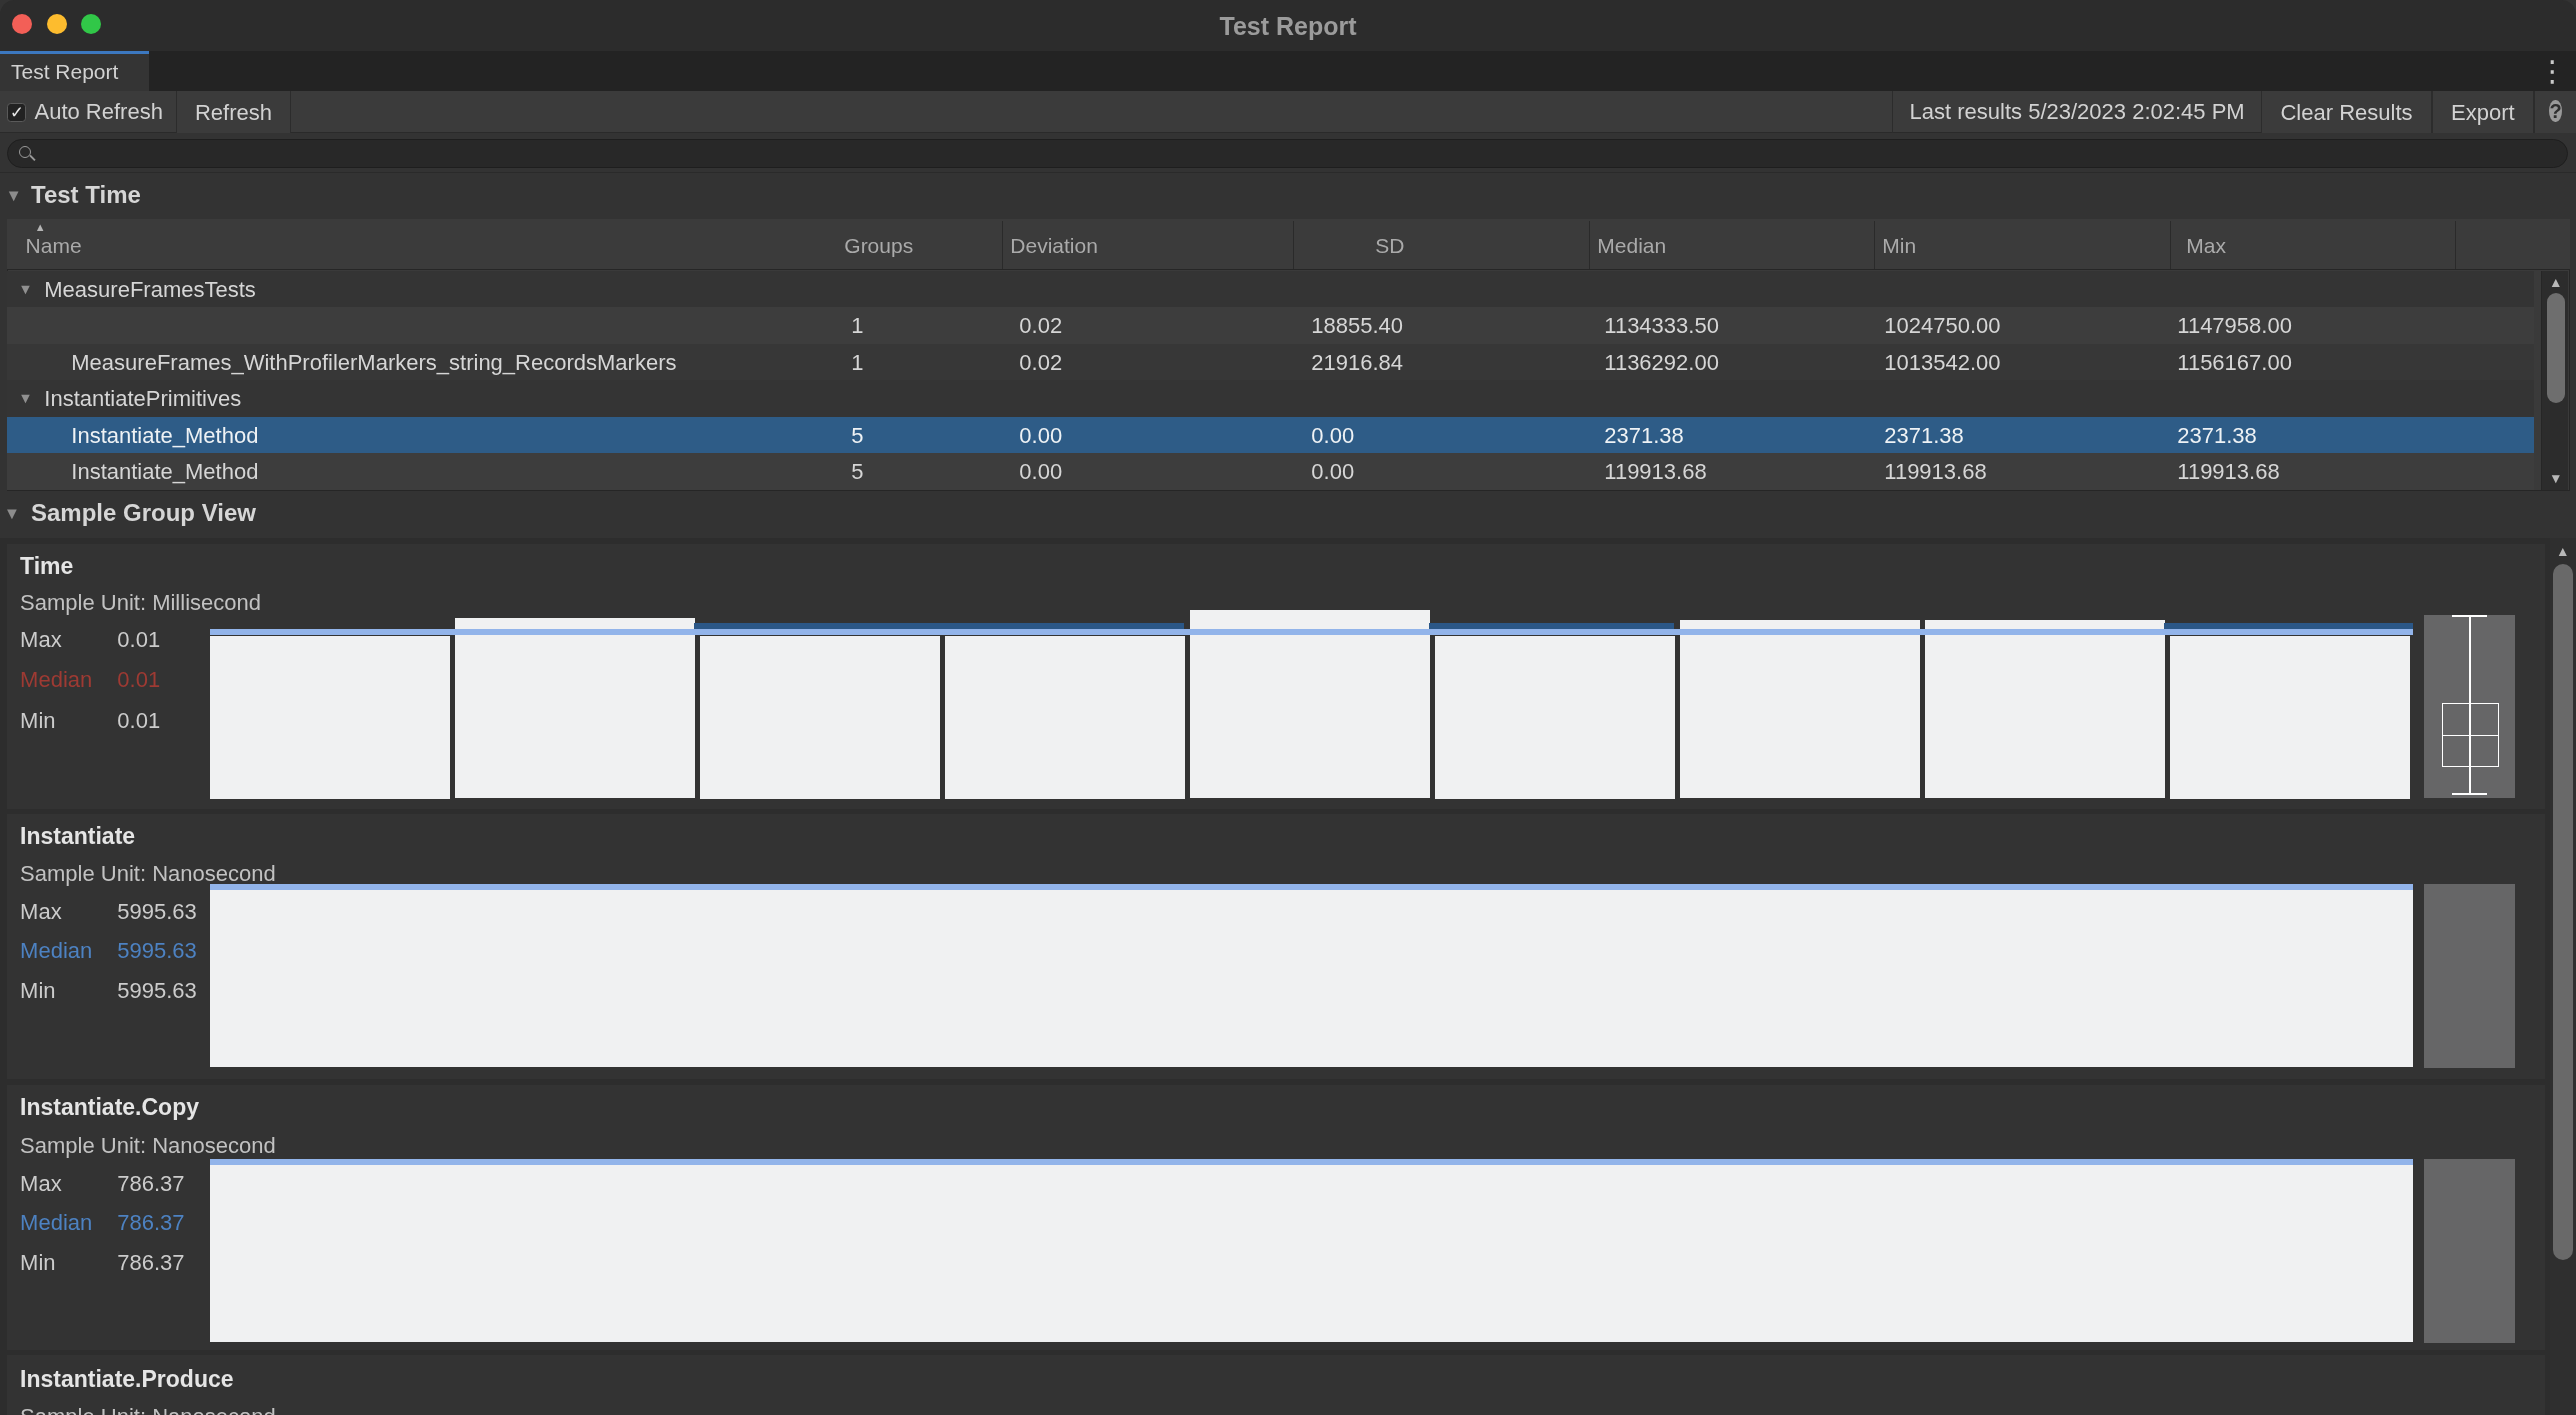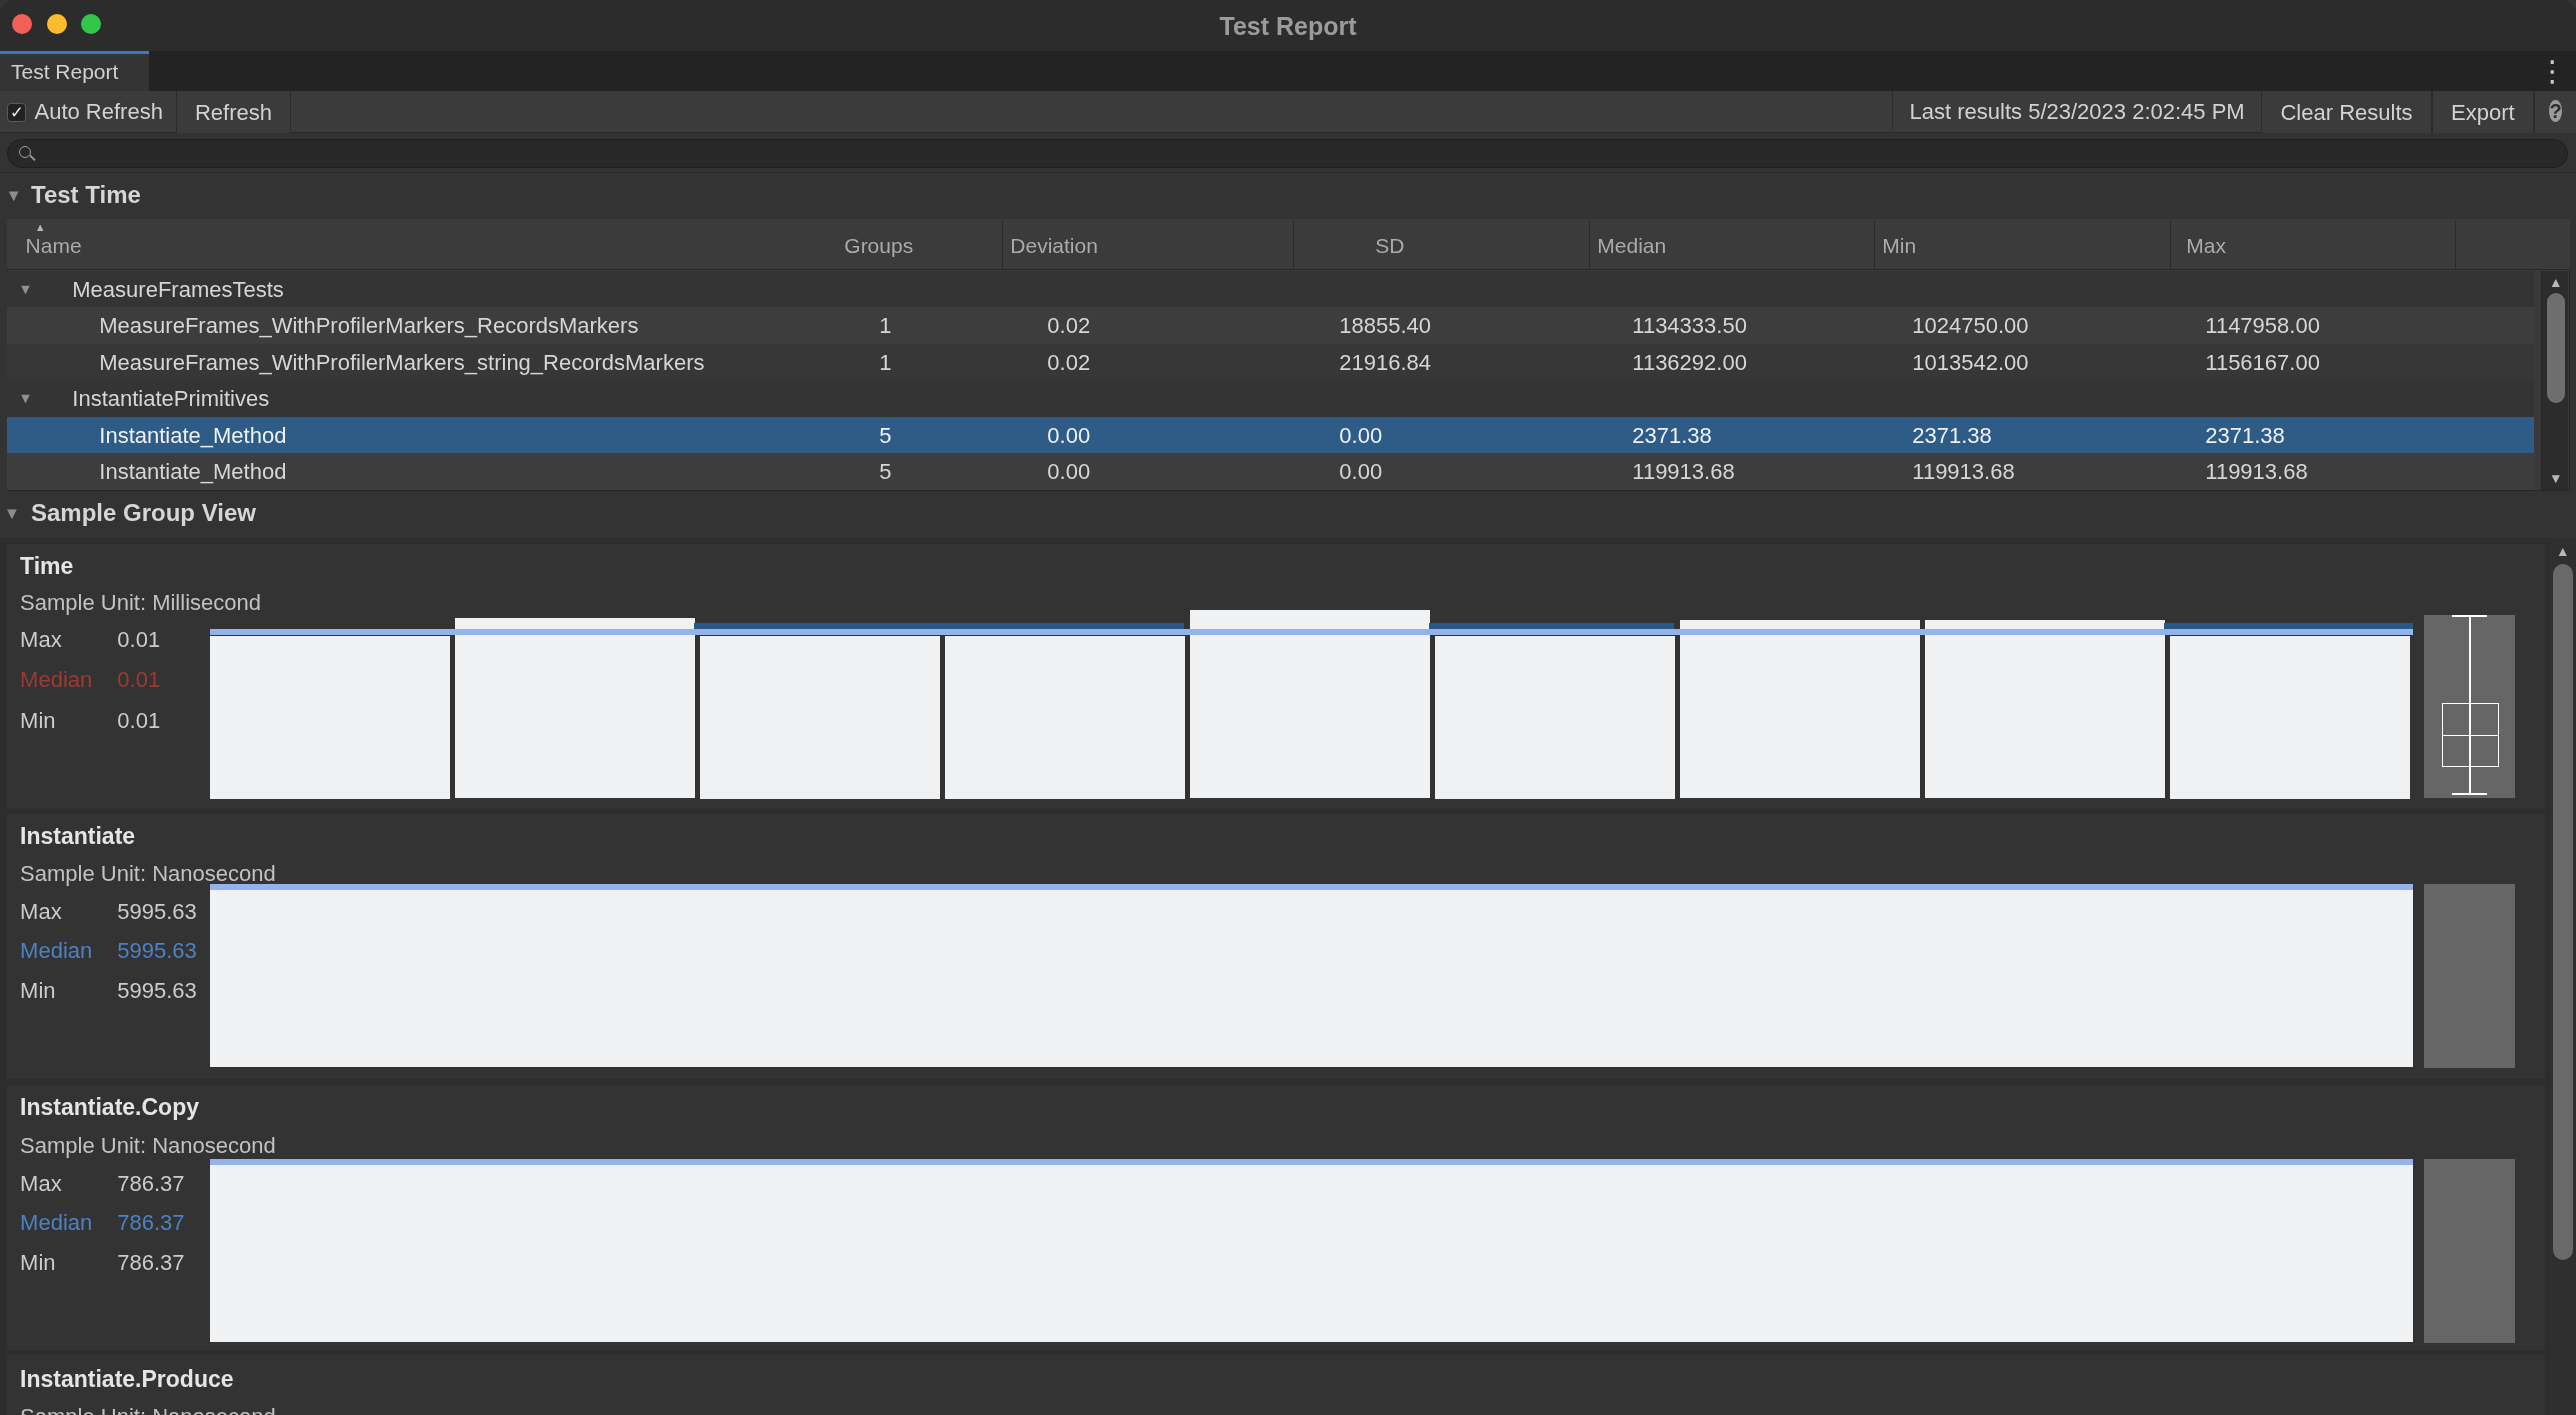--- a/index.html
+++ b/index.html
@@ -62,21 +62,21 @@
   
   .table-wrap { position:absolute; left:7.3px; top:219px; width:2563px; height:272px;
     background:#3a3a3a; border:1.8px solid #262626; }
   .thead { position:absolute; left:7.3px; top:219px; width:2563px; height:51px; background:#3b3b3b;
     border-bottom:1.8px solid #262626; }
   .th { position:absolute; top:14.6px; color:#aaaaaa; font-size:21px; background:none; border:none; text-align:left; }
   .sort-arrow { position:absolute; left:27.4px; top:1.8px; font-size:11px; color:#b5b5b5; }
   .col-div { position:absolute; top:221px; width:0.9px; height:48px; background:#2a2a2a; }
 
   .trow { position:absolute; left:7.3px; width:2527px; height:37px; line-height:37px; color:#d6d6d6; }
-  .trow .cell { position:absolute; top:0; white-space:nowrap;margin-left:28px; }
+  .trow .cell { position:absolute; top:0; white-space:nowrap; }
   .r-group { background:#343434; }
   .r-a { background:#3d3d3d; }
   .r-b { background:#373737; }
   .r-sel { background:#2e5c87; color:#eef2f5; }
   .cell.gname { left:37px; }
   .cell.cname { left:64px; }
   .cell.c-groups { left:844px; }
   .cell.c-dev { left:1012px; }
   .cell.c-sd { left:1304px; }
   .cell.c-med { left:1597px; }
@@ -173,21 +173,20 @@
 <div class="col-div" style="left:1589px;"></div>
 <div class="col-div" style="left:1874px;"></div>
 <div class="col-div" style="left:2170px;"></div>
 <div class="col-div" style="left:2455px;"></div>
 
 <div class="trow r-group" style="top:271px;">
   <span class="row-tri">▼</span>
   <span class="cell gname">MeasureFramesTests</span>
 </div>
 <div class="trow r-a" style="top:307px;">
-  <span class="cell cname">MeasureFrames_WithProfilerMarkers_RecordsMarkers</span>
   <span class="cell c-groups">1</span>
   <span class="cell c-dev">0.02</span>
   <span class="cell c-sd">18855.40</span>
   <span class="cell c-med">1134333.50</span>
   <span class="cell c-min">1024750.00</span>
   <span class="cell c-max">1147958.00</span>
 </div>
 <div class="trow r-b" style="top:344px;">
   <span class="cell cname">MeasureFrames_WithProfilerMarkers_string_RecordsMarkers</span>
   <span class="cell c-groups">1</span>

